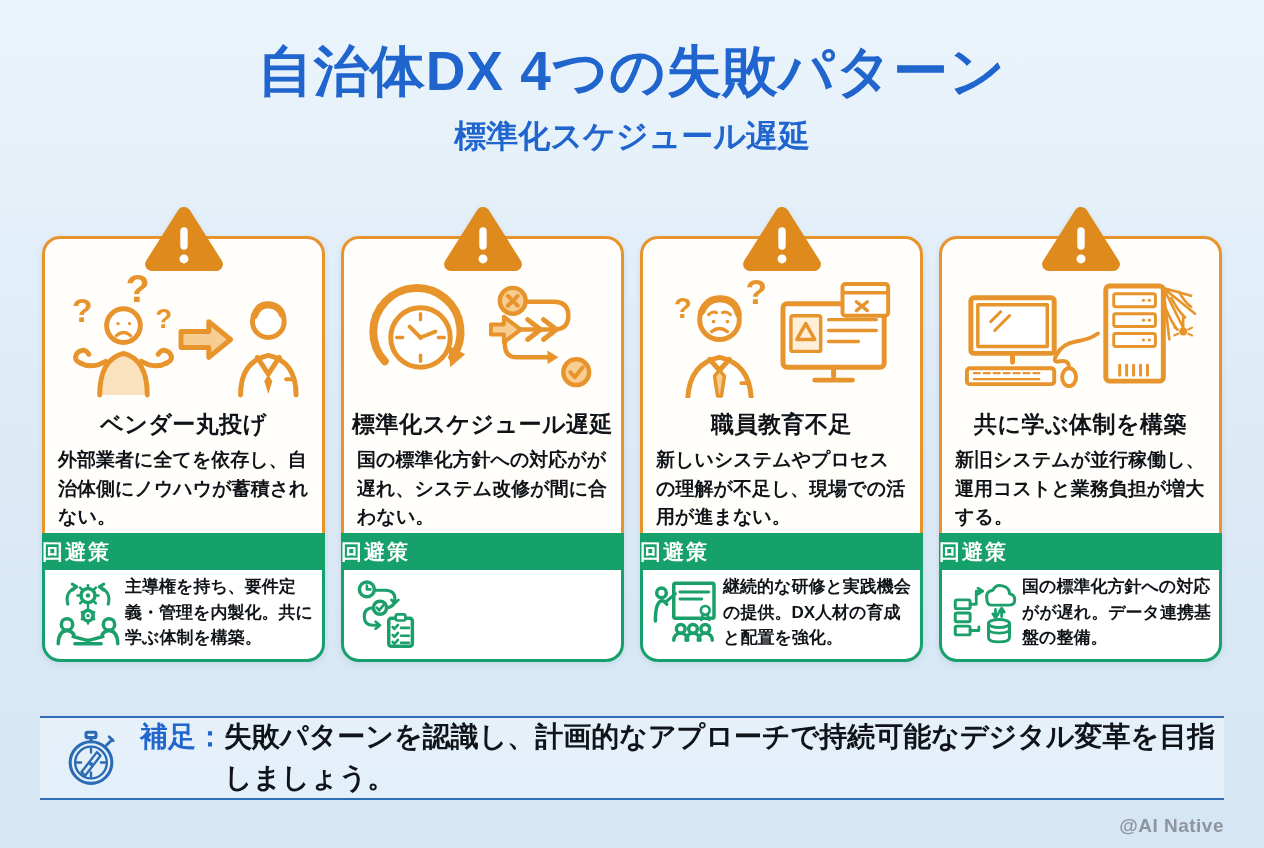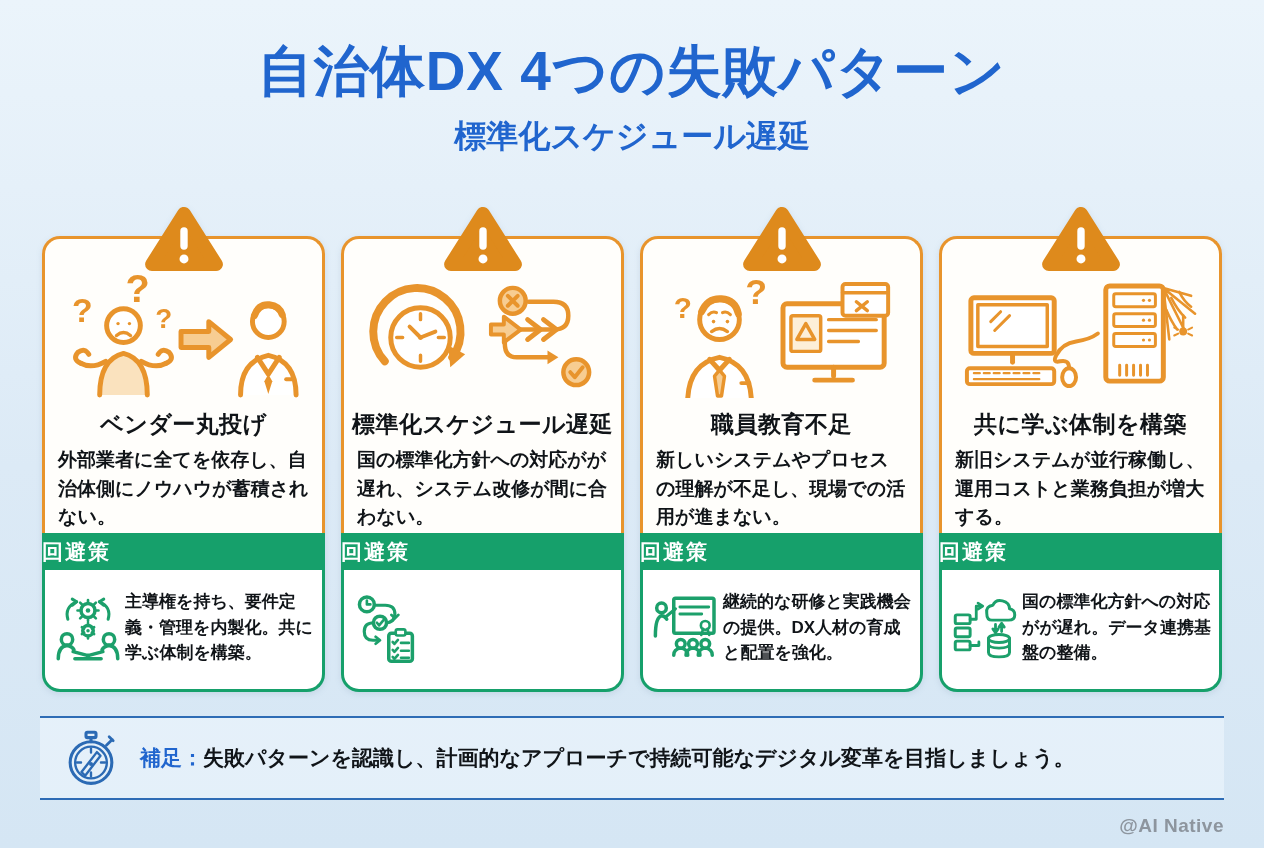--- a/index.html
+++ b/index.html
@@ -29,34 +29,34 @@
   }
   .illus { height:122px; display:flex; justify-content:center; align-items:center; }
   .card-title { margin:12px 0 6px; text-align:center; font-size:23px; font-weight:bold; color:#101418; letter-spacing:.5px; }
   .card-desc { margin:0; padding:0 13px; font-size:19px; font-weight:bold; color:#101418; line-height:1.5; }
   .band {
     background:#16A06B; color:#fff; text-align:left;
     font-size:21px; font-weight:bold; height:37px; line-height:37px; letter-spacing:2px;
   }
   .avoid {
     border:3px solid #16A06B; border-top:none; border-radius:0 0 18px 18px;
-    background:#FFFFFF; height:122px; display:flex; align-items:center; padding:2px 8px 6px 6px;
+    background:#FFFFFF; height:92px; display:flex; align-items:center; padding:2px 8px 6px 6px;
   }
   .avoid-icon { width:74px; flex:none; display:flex; justify-content:center; }
   .avoid-text { margin:0; font-size:17px; font-weight:bold; color:#101418; line-height:1.52; }
 
   
   .note {
     position:absolute; left:40px; right:40px; top:716px; height:84px;
     border-top:2px solid #2E6CB5; border-bottom:2px solid #2E6CB5;
     background:rgba(240,248,253,.55);
     display:flex; align-items:center;
   }
   .compass-wrap { width:58px; height:58px; margin:0 20px 0 22px; flex:none; }
-  .note-body { display:flex; font-size:21px; font-weight:bold; line-height:1.45; color:#101418; }
+  .note-body { display:flex; font-size:28px; font-weight:bold; line-height:1.45; color:#101418; }
   .note-label { color:#2065CE; white-space:nowrap; }
   .note-lines span { display:block; }
 
   .watermark {
     position:absolute; right:40px; bottom:11px;
     font-size:19px; font-weight:bold; color:#8D959E; letter-spacing:.5px;
   }
 
   svg text { font-weight:bold; font-family:"Liberation Sans","DejaVu Sans",sans-serif; }
 </style>

